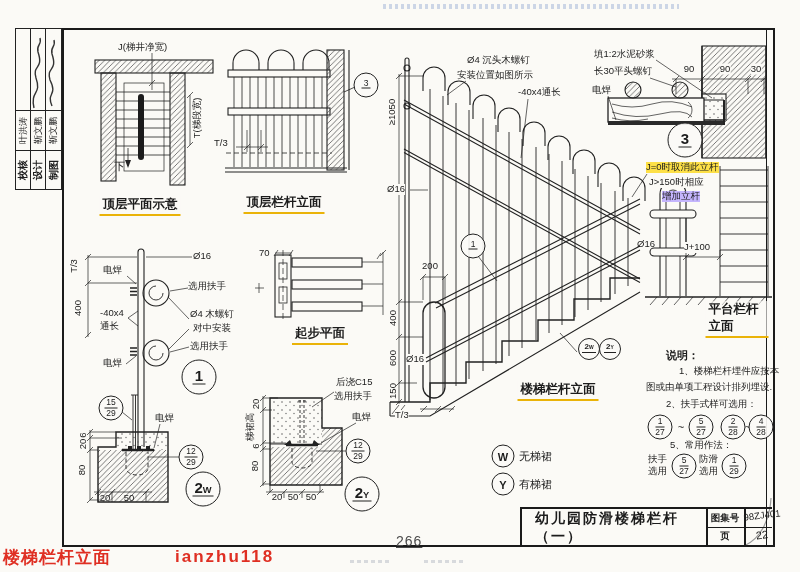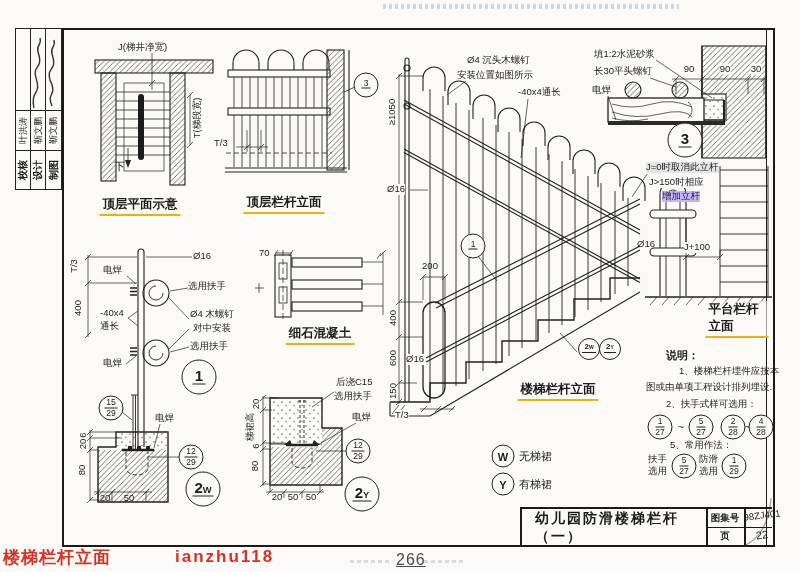--- a/index.html
+++ b/index.html
@@ -34,21 +34,21 @@
          display:grid;grid-template-columns:1fr 1fr 1fr;grid-template-rows:82px 40px 1fr;}
   .stamp .c{border-right:1px solid #222;border-bottom:1px solid #222;display:flex;align-items:center;justify-content:center;overflow:hidden;}
   .stamp .c:nth-child(3n){border-right:none;}
   .stamp .r3{border-bottom:none;}
   .stamp span{transform:rotate(-90deg);white-space:nowrap;font-size:9px;}
   .stamp .role span{font-size:10px;font-weight:bold;}
   .wmtop{position:absolute;left:383px;top:4px;width:296px;height:5px;opacity:.55;
      background:repeating-linear-gradient(90deg,#a6b8d9 0 3px,transparent 3px 6px);}
   .wmgray{position:absolute;height:3px;opacity:.6;background:repeating-linear-gradient(90deg,#c0c4cc 0 4px,transparent 4px 7px);}
   .red{position:absolute;color:#df2f23;font-weight:bold;font-size:17px;letter-spacing:1px;}
-  .pageno{position:absolute;left:396px;top:551px;font-size:16px;color:#4a4a4a;letter-spacing:1px;text-decoration:underline;}
+  .pageno{position:absolute;left:396px;top:533px;font-size:14px;color:#4a4a4a;letter-spacing:1px;text-decoration:underline;}
 </style>
 </head>
 <body>
 
 <div id="sheet">
 
   <div class="wmtop"></div>
 
   <svg width="800" height="572" viewBox="0 0 800 572">
     <defs>
@@ -246,21 +246,21 @@
   <div class="p" style="left:188px;top:281px">选用扶手</div>
   <div class="p" style="left:190px;top:309px">Ø4 木螺钉</div>
   <div class="p" style="left:193px;top:323px">对中安装</div>
   <div class="p" style="left:190px;top:341px">选用扶手</div>
   <div class="rcb" style="left:199px;top:377px">
     <span class="num">1</span>
       <span class="den"></span>
     </div>
 
   <div class="p" style="left:259px;top:248px">70</div>
-  <div class="t" style="left:320px;top:325px">细石混凝土</div>
+  <div class="t" style="left:320px;top:325px">起步平面</div>
 
   <div class="rc" style="left:111px;top:408px">
     <span class="num">15</span>
       <span class="den">29</span>
     </div>
   <div class="p" style="left:155px;top:413px">电焊</div>
   <div class="rc" style="left:191px;top:457px">
     <span class="num">12</span>
       <span class="den">29</span>
     </div>
@@ -335,21 +335,21 @@
   <div class="p" style="left:594px;top:66px">长30平头螺钉</div>
   <div class="p" style="left:592px;top:85px">电焊</div>
   <div class="p ctr" style="left:689px;top:69px;background:#fbfaf6">90</div>
   <div class="p ctr" style="left:725px;top:69px;background:#fbfaf6">90</div>
   <div class="p ctr" style="left:756px;top:69px;background:#fbfaf6">30</div>
   <div class="rcb" style="left:685px;top:140px">
     <span class="num">3</span>
       <span class="den"></span>
     </div>
 
-  <div class="p" style="left:646px;top:162px;background:#e5e5e5">J=0时取消此立杆</div>
+  <div class="p" style="left:646px;top:162px;background:#fde047">J=0时取消此立杆</div>
   <div class="p" style="left:649px;top:177px;background:#fbfaf6">J&gt;150时相应</div>
   <div class="p" style="left:662px;top:191px;background:#c4b5fd">增加立杆</div>
   <div class="p" style="left:684px;top:242px;background:#fbfaf6">J+100</div>
   <div class="t" style="left:737px;top:301px">平台栏杆立面</div>
 
   <div class="lc" style="left:503px;top:456px">
       <span>W</span>
     </div>
   <div class="p big" style="left:519px;top:450px">无梯裙</div>
   <div class="lc" style="left:503px;top:484px">

